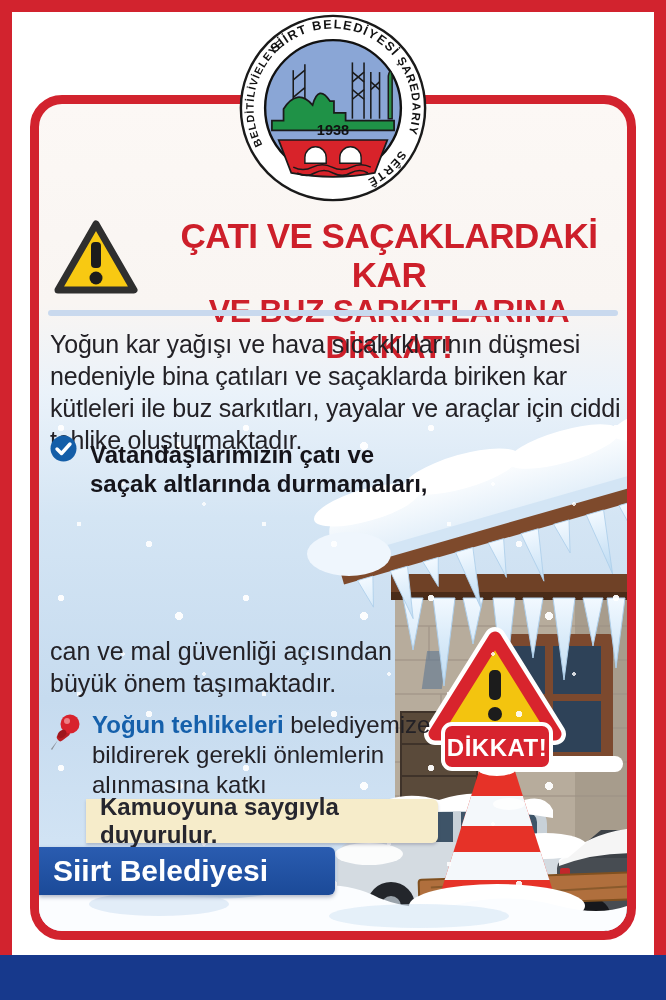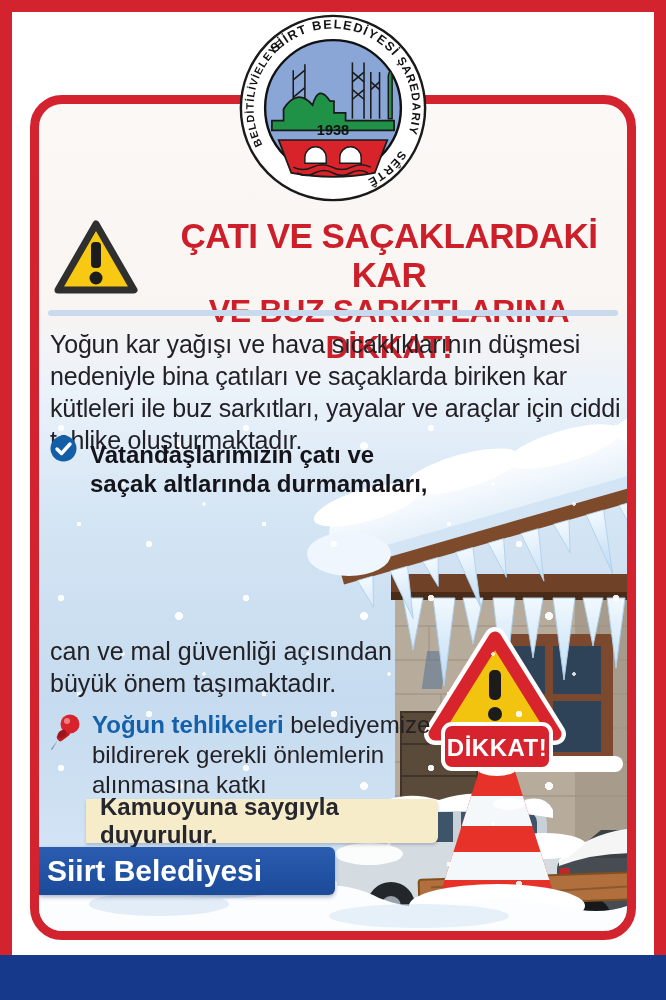--- a/index.html
+++ b/index.html
@@ -37,21 +37,21 @@
   .bullet:nth-child(3) .btxt{max-width:300px;}
   .emphasis{left:11px;top:532px;width:350px;font-size:25px;line-height:1.26;color:#232126;}
   .notice{left:9px;top:606px;width:390px;display:flex;gap:8px;align-items:flex-start;}
   .notice .pin{flex:0 0 36px;width:36px;height:40px;margin-top:2px;}
   .notice .ntxt{font-size:24px;line-height:1.25;color:#232126;max-width:340px;}
   .notice .hl{color:#1560ab;font-weight:700;}
   .banner-cream{left:0;top:695px;width:352px;height:44px;background:#f6ecca;border-radius:0 6px 6px 0;
     display:flex;align-items:center;padding-left:14px;box-sizing:border-box;
     font-size:24px;font-weight:700;color:#26262e;z-index:4;box-shadow:0 2px 3px rgba(60,60,90,.25);margin-left:47px;}
   .banner-blue{left:0;top:743px;width:296px;height:48px;background:linear-gradient(180deg,#2a5cb0,#1b4a98);
-    border-radius:0 6px 6px 0;display:flex;align-items:center;padding-left:8px;box-sizing:border-box;
+    border-radius:0 6px 6px 0;display:flex;align-items:center;padding-left:14px;box-sizing:border-box;
     font-size:30px;font-weight:700;color:#ffffff;z-index:4;box-shadow:0 2px 4px rgba(30,40,80,.35);}
 </style>
 </head>
 <body>
 
 <div class="poster">
 
   <div class="white-panel"></div>
   <div class="footer-bar"></div>
 

